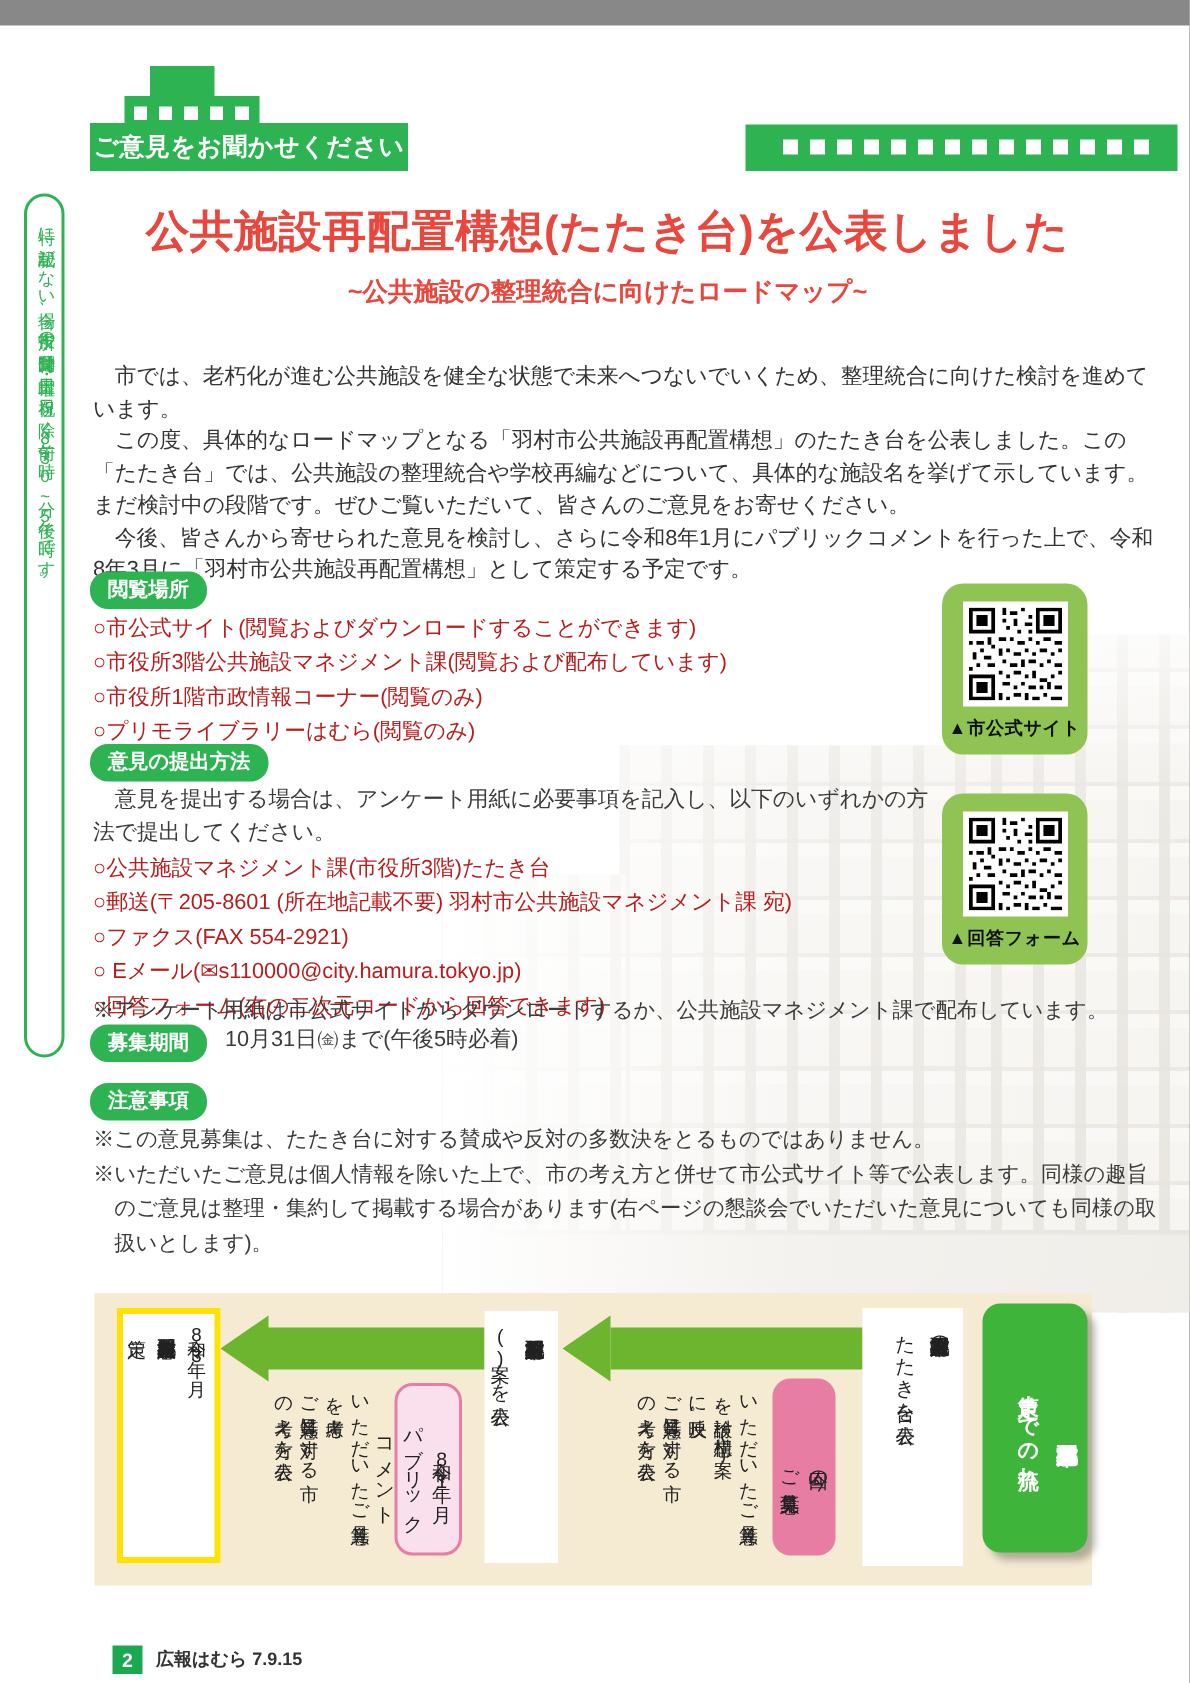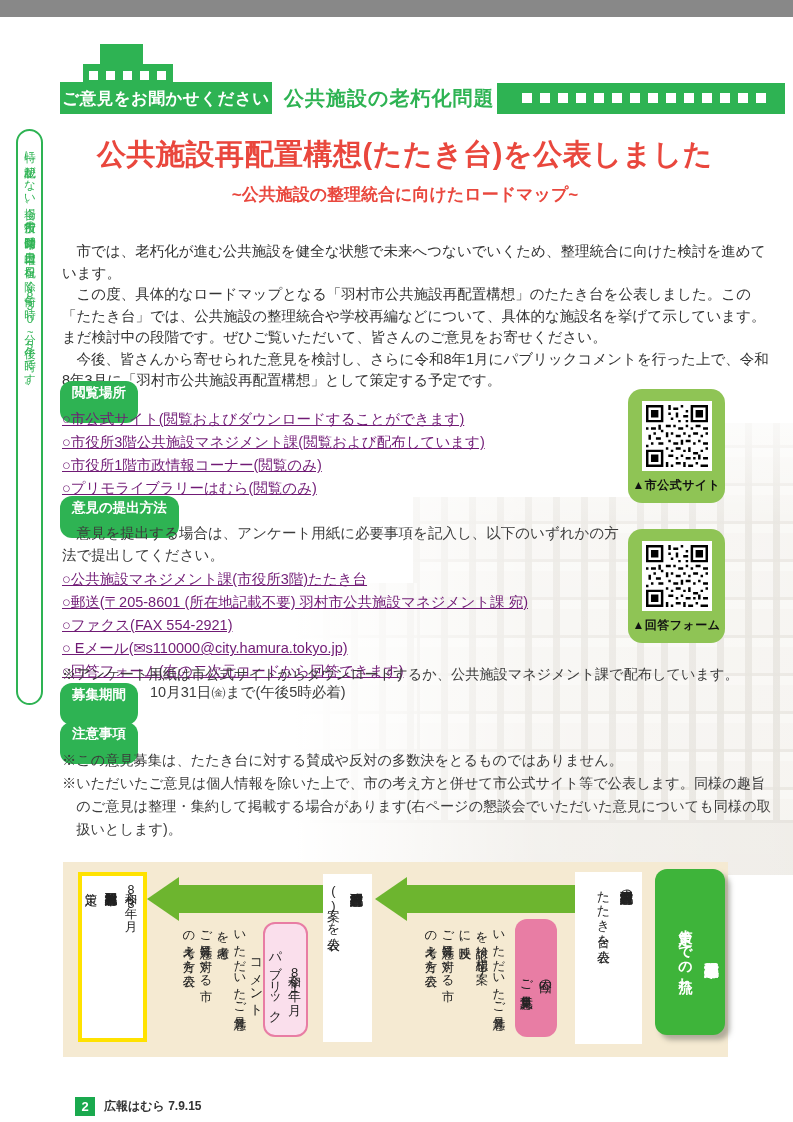--- a/index.html
+++ b/index.html
@@ -42,23 +42,23 @@
 
   
   .art-title{position:absolute;left:40px;top:118px;width:730px;text-align:center;
     color:#e9473d;font-weight:bold;font-size:29px;letter-spacing:.5px;z-index:2;}
   .art-subtitle{position:absolute;left:40px;top:166px;width:730px;text-align:center;
     color:#e9473d;font-weight:bold;font-size:17px;z-index:2;}
   .art-paras{position:absolute;left:62px;top:224px;width:712px;z-index:2;}
   .art-paras p{margin:0;text-indent:1em;font-size:14.5px;line-height:21.5px;color:#333;}
 
   .pill{display:inline-block;background:#2eb353;color:#fff;font-weight:bold;
-    font-size:13.5px;line-height:1;padding:5px 12px 23px;border-radius:12px;}
+    font-size:13.5px;line-height:1;padding:5px 12px 6px;border-radius:12px;}
   .sec{position:absolute;z-index:2;}
-  .li{font-size:14.5px;line-height:23px;color:#701a75;text-decoration:underline;}
+  .li{font-size:14.5px;line-height:23px;color:#b91c1c;}
   .intro{font-size:14.5px;line-height:22px;text-indent:1em;margin:0;color:#3b3b3b;}
   .note-line{font-size:14.2px;line-height:23px;color:#3b3b3b;}
   .hang{padding-left:1em;text-indent:-1em;}
   .period-text{font-size:14.5px;color:#3b3b3b;margin-left:12px;vertical-align:2px;}
 
   
   .qr-panel{position:absolute;left:628px;width:97px;background:#8fc455;border-radius:14px;
     text-align:center;padding:12px 0 9px;z-index:3;}
   .qr-code{width:62px;height:62px;background:#fff;margin:0 auto;padding:4px;}
   .qr-code svg{display:block;width:62px;height:62px;}
@@ -109,21 +109,20 @@
     <div class="bldg b3"></div>
     <div class="b-base"></div>
     <div class="photo-fade"></div>
   </div>
 
   <div class="b-icon-top"></div>
   <div class="b-icon-mid">
     <div class="b-icon-windows"></div>
   </div>
   <div class="hdr-banner">ご意見をお聞かせください</div>
-  <div class="hdr-topic">公共施設の老朽化問題</div>
   <div class="hdr-dashes"></div>
 
   <div class="side-note">特に記載がない場合、市役所の受付時間は土・日曜日、祝日を除く午前8時30分~午後5時です。</div>
 
   <div class="art-title">公共施設再配置構想(たたき台)を公表しました</div>
   <div class="art-subtitle">~公共施設の整理統合に向けたロードマップ~</div>
 
   <div class="art-paras">
     <p>市では、老朽化が進む公共施設を健全な状態で未来へつないでいくため、整理統合に向けた検討を進めています。</p>
     <p>この度、具体的なロードマップとなる「羽村市公共施設再配置構想」のたたき台を公表しました。この「たたき台」では、公共施設の整理統合や学校再編などについて、具体的な施設名を挙げて示しています。まだ検討中の段階です。ぜひご覧いただいて、皆さんのご意見をお寄せください。</p>

